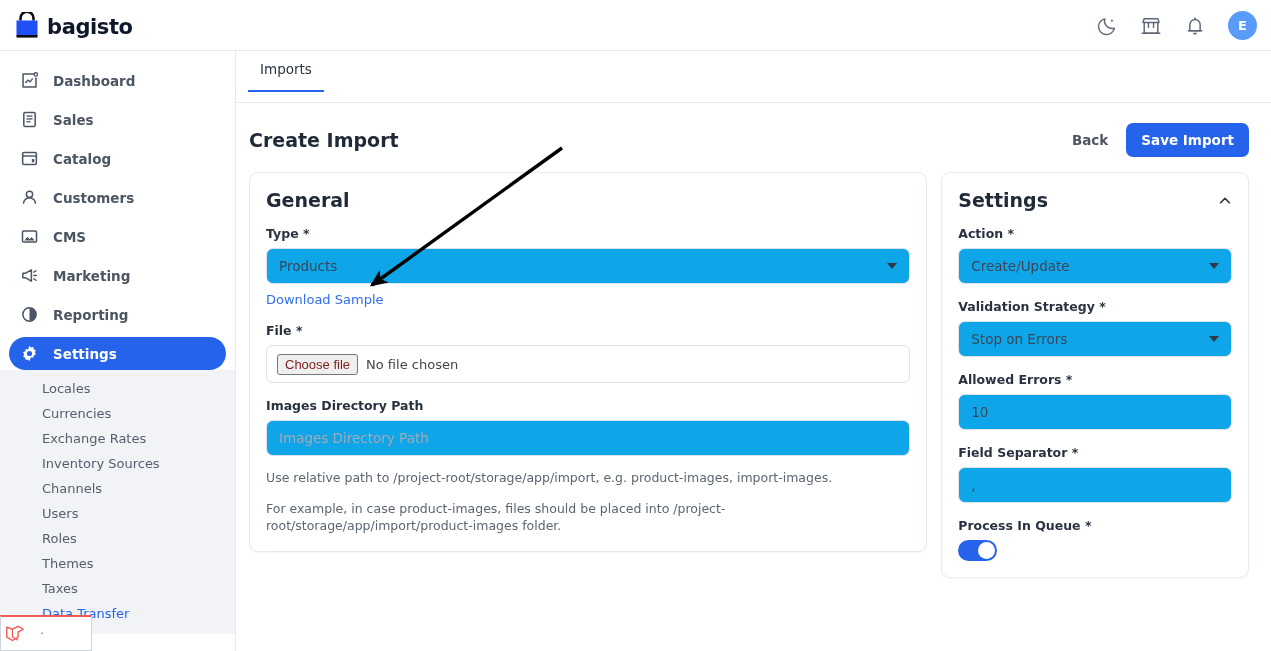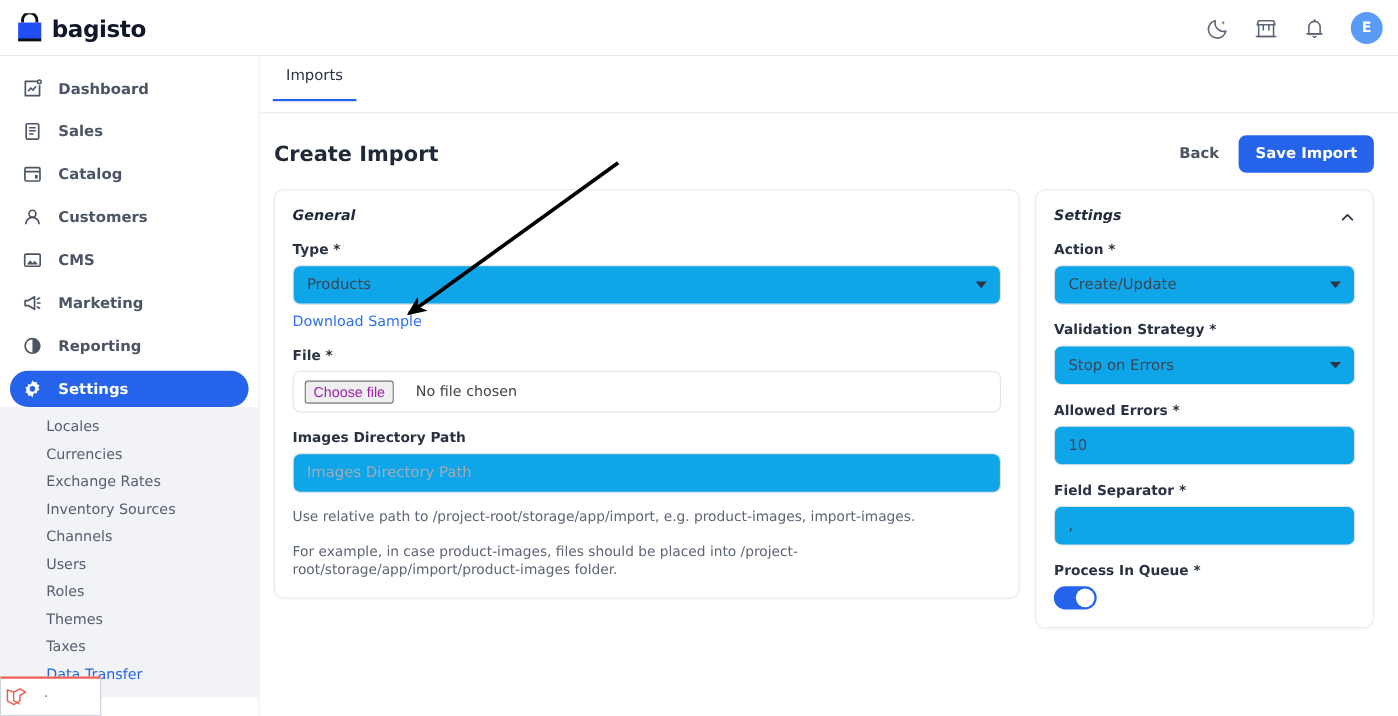--- a/index.html
+++ b/index.html
@@ -104,21 +104,21 @@
     font-family: inherit;
   }
 
   .columns { display: flex; gap: 14px; padding: 15px 22px 0 13px; align-items: flex-start; }
   .card {
     background: #fff; border: 1px solid #e8eaee; border-radius: 9px;
     box-shadow: 0 1px 2px rgba(16,24,40,.04);
   }
   .card-general { width: 686px; padding: 16px; }
   .card-settings { width: 311px; padding: 16px; }
-  .card-title { font-size: 13px; font-weight: bold; color: #1f2937; font-style: italic; }
+  .card-title { font-size: 19px; font-weight: bold; color: #1f2937; }
   .card-head { display: flex; align-items: center; justify-content: space-between; }
 
   .field { margin-top: 15px; }
   .field-label {
     display: block; font-size: 12.5px; font-weight: bold; color: #293241;
     margin-bottom: 7px;
   }
   .control {
     width: 100%; height: 36px; border: 1px solid #dfe2e7; border-radius: 7px;
     background: #0ea5e9; font-size: 13.5px; color: #3c4656; font-family: inherit;
@@ -134,25 +134,25 @@
   }
   .sample-link {
     display: inline-block; margin-top: 8px; font-size: 13px;
     color: #2f6ff0; cursor: pointer; text-decoration: none;
   }
   .file-box {
     width: 100%; height: 38px; border: 1px solid #dfe2e7; border-radius: 7px;
     background: #fff; display: flex; align-items: center; padding: 0 10px; gap: 8px;
   }
   .file-btn {
-    font-family: "Liberation Sans", sans-serif; font-size: 13px; color: #a21caf;
+    font-family: "Liberation Sans", sans-serif; font-size: 13px; color: #7f1d1d;
     background: #efefef; border: 1px solid #767676; border-radius: 3px;
     padding: 2px 7px; cursor: pointer;
   }
-  .file-name { font-size: 13px; color: #444; margin-left: 12px; }
+  .file-name { font-size: 13px; color: #444; }
   .hint { font-size: 12.5px; color: #5c6573; margin-top: 13px; line-height: 1.4; }
 
   .chev-up {
     width: 14px; height: 14px; cursor: pointer;
   }
   .toggle {
     width: 39px; height: 21px; border-radius: 11px; background: #2563eb;
     position: relative; cursor: pointer; margin-top: 3px;
   }
   .toggle .knob {

